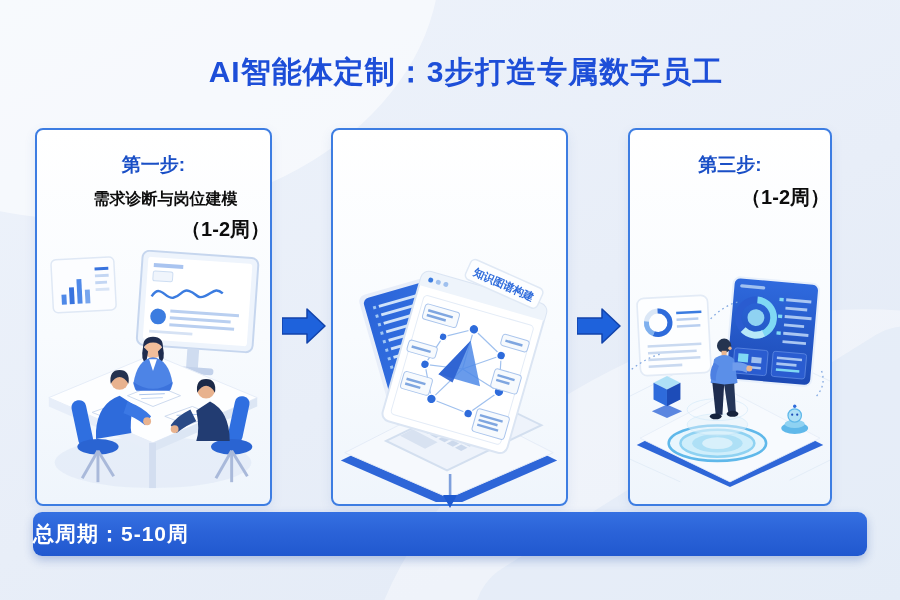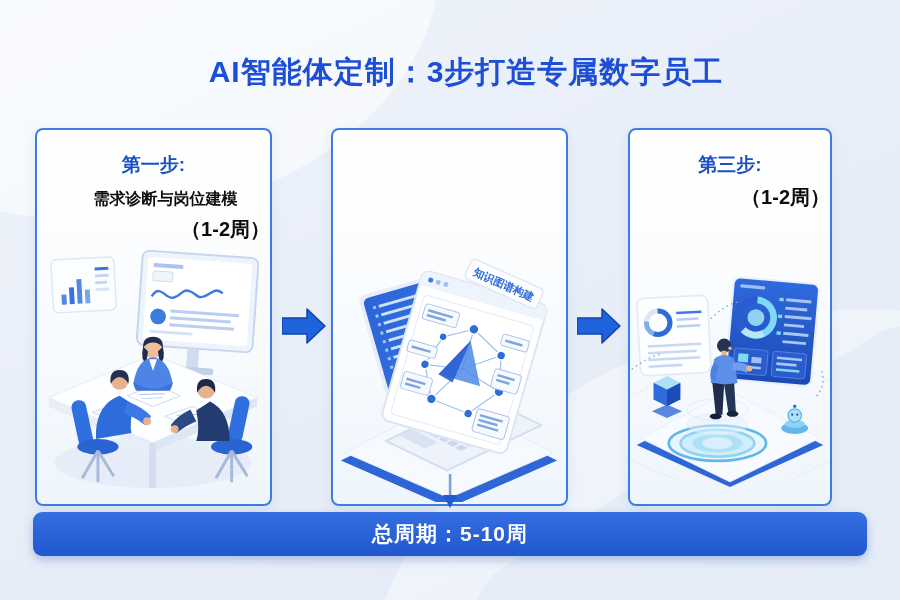--- a/index.html
+++ b/index.html
@@ -28,21 +28,21 @@
   .step-duration{margin-top:6px;text-align:right;font-size:20px;font-weight:bold;color:#0d0d0d;}
   .illus{position:absolute;left:0;right:0;bottom:2px;height:252px;}
   .illus svg{width:100%;height:100%;display:block;}
   .arrow{position:absolute;top:307px;width:44px;height:38px;}
   .arrow1{left:282px;} .arrow2{left:577px;}
   .down-arrow{position:absolute;left:442px;top:474px;width:16px;height:36px;}
   .total-bar{
     position:absolute;left:33px;top:512px;width:834px;height:44px;border-radius:9px;
     background:linear-gradient(180deg,#3570e2 0%,#2b63d8 45%,#2058cf 100%);
     box-shadow:0 4px 10px rgba(35,80,170,0.30);
-    display:flex;align-items:center;justify-content:center;
+    display:flex;align-items:center;justify-content:flex-start;
   }
   .total-bar span{color:#ffffff;font-size:21px;font-weight:bold;letter-spacing:1px;}
 </style>
 </head>
 <body>
 
 <div class="bg-curve c1"></div>
 <div class="bg-curve c2"></div>
 <div class="c3"></div>
 

